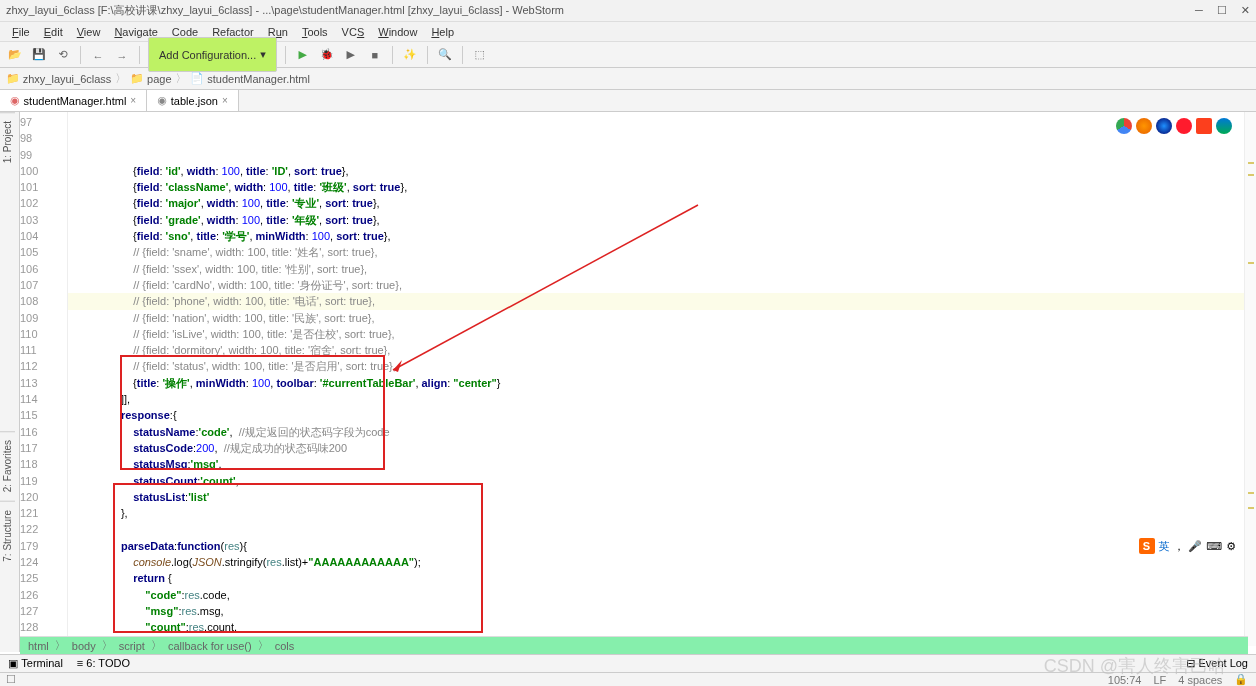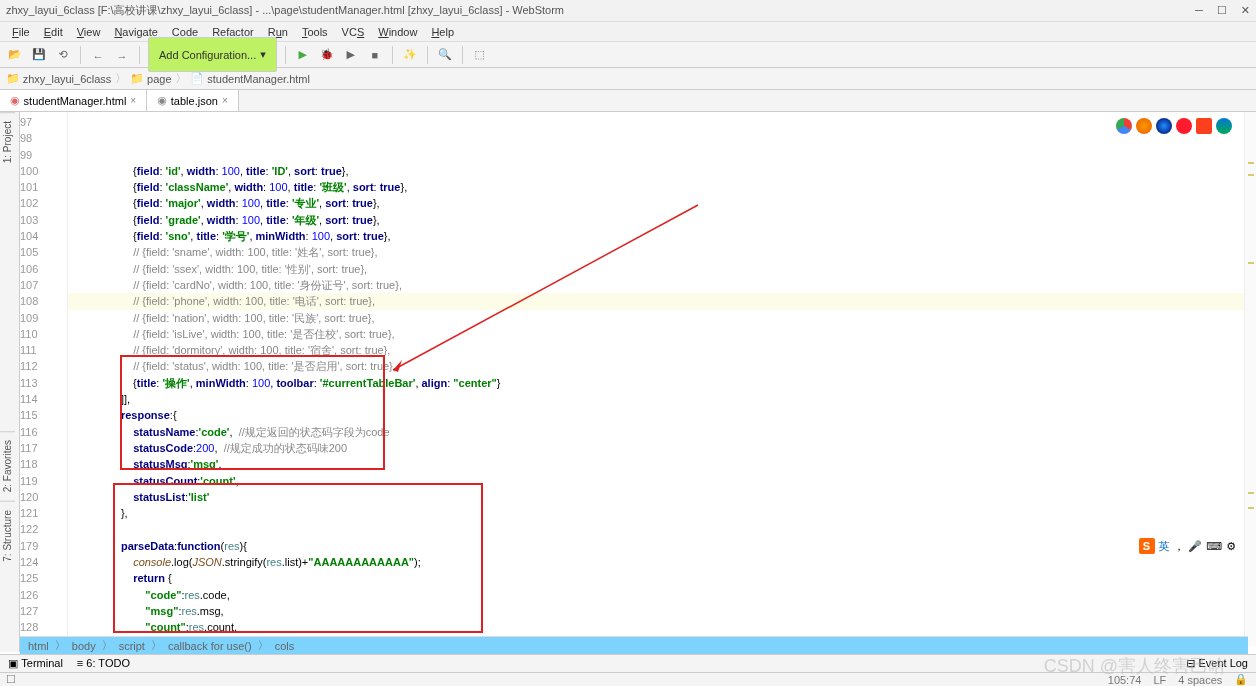--- a/index.html
+++ b/index.html
@@ -32,21 +32,21 @@
 .kw{color:#000080;font-weight:bold}
 .str{color:#008000;font-weight:bold}
 .num{color:#0000ff}
 .cm{color:#888;}
 .fn{color:#7b4d1e;font-style:italic}
 .var{color:#458383}
 .hl105{background:#fcfce8}
 .box1{position:absolute;border:2px solid #d22;pointer-events:none}
 .annot{position:absolute;color:#d22;font-size:12px;font-family:sans-serif}
 svg.arrow{position:absolute;pointer-events:none}
-.breadcrumb{position:absolute;bottom:32px;left:20px;right:8px;height:18px;background:#7dd3fc;border-top:1px solid #ddd;display:flex;align-items:center;padding:0 8px;color:#666;gap:6px}
+.breadcrumb{position:absolute;bottom:32px;left:20px;right:8px;height:18px;background:#86efac;border-top:1px solid #ddd;display:flex;align-items:center;padding:0 8px;color:#666;gap:6px}
 .bottombar{position:absolute;bottom:14px;left:0;right:0;height:18px;background:#f4f4f4;border-top:1px solid #ccc;display:flex;align-items:center;padding:0 8px;justify-content:space-between}
 .statusbar{position:absolute;bottom:0;left:0;right:0;height:14px;background:#f4f4f4;border-top:1px solid #ccc;display:flex;align-items:center;justify-content:flex-end;padding:0 8px;color:#777;font-size:10px;gap:12px}
 .browsers{position:absolute;right:24px;top:118px;display:flex;gap:4px}
 .bicon{width:16px;height:16px;border-radius:50%}
 .rightstrip{position:absolute;right:0;top:112px;width:12px;bottom:40px;background:#fafafa;border-left:1px solid #eee}
 .rightstrip .mark{position:absolute;right:2px;width:6px;height:2px;background:#d9c96b}
 .sidepanel{position:absolute;right:18px;top:536px;display:flex;align-items:center;gap:4px;background:#fff;padding:2px}
 .watermark{position:absolute;right:30px;bottom:8px;color:#bbb;font-size:18px;font-family:sans-serif;opacity:.6}
 </style>
 </head>

